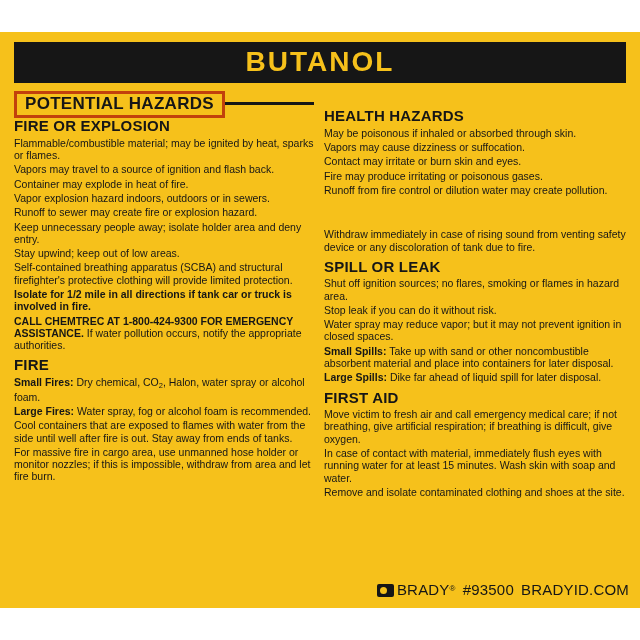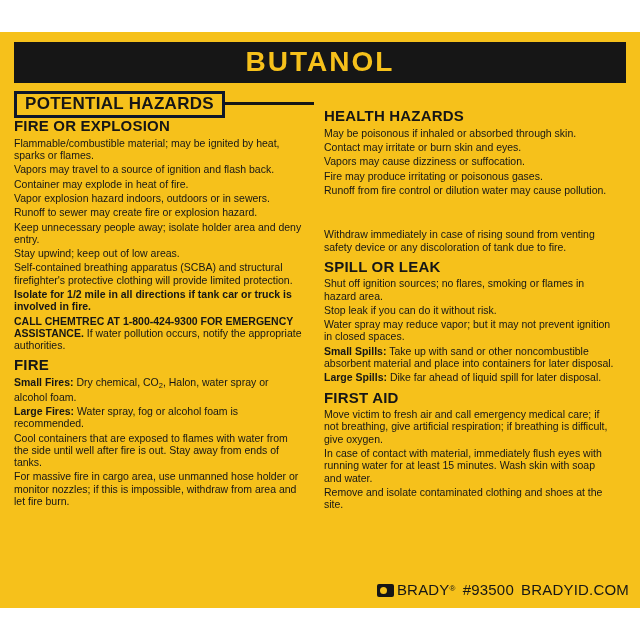--- a/index.html
+++ b/index.html
@@ -66,21 +66,21 @@
     left: 0;
     right: 0;
     top: 11px;
     height: 3px;
     background: #161616;
   }
   .banner .label {
     position: relative;
     display: inline-block;
     background: #f6c11b;
-    border: 3px solid #0f172a;
+    border: 3px solid #c2410c;
     padding: 1px 8px 2px 8px;
     font-size: 17px;
     font-weight: bold;
     color: #161616;
     line-height: 1.05;
     letter-spacing: 0.3px;
   }
   .banner.big .label {
     font-size: 21px;
     padding: 1px 9px 3px 9px;
@@ -98,21 +98,21 @@
     color: #161616;
     letter-spacing: 0.2px;
     line-height: 1.1;
   }
   h2.sec.first {
     margin-top: 3px;
   }
   p.body {
     font-size: 10.5px;
     line-height: 1.17;
-    margin: 0 12px 2px 0;
+    margin: 0 0 2px 0;
     color: #161616;
   }
   p.body.bold {
     font-weight: bold;
   }
   p.body b {
     font-weight: bold;
   }
   .footer {
     position: absolute;
@@ -192,24 +192,24 @@
       <p class="body"><b>Small Fires:</b><span> Dry chemical, CO<sub>2</sub>, Halon, water spray or alcohol foam.</span></p>
       <p class="body"><b>Large Fires:</b><span> Water spray, fog or alcohol foam is recommended.</span></p>
       <p class="body">Cool containers that are exposed to flames with water from the side until well after fire is out. Stay away from ends of tanks.</p>
       <p class="body">For massive fire in cargo area, use unmanned hose holder or monitor nozzles; if this is impossible, withdraw from area and let fire burn.</p>
     </div>
 
     <div class="col col-right">
 
       <h2 class="sec first">HEALTH HAZARDS</h2>
       <p class="body">May be poisonous if inhaled or absorbed through skin.</p>
+      <p class="body">Vapors may cause dizziness or suffocation.</p>
       <p class="body">Contact may irritate or burn skin and eyes.</p>
-      <p class="body">Vapors may cause dizziness or suffocation.</p>
       <p class="body">Fire may produce irritating or poisonous gases.</p>
-      <p class="body">Runoff from fire control or dilution water may cause pollution.</p>
+      <p class="body">Runoff from fire control or dilution water may create pollution.</p>
 
       <div style="height:30px"></div>
 
       <p class="body">Withdraw immediately in case of rising sound from venting safety device or any discoloration of tank due to fire.</p>
 
       <h2 class="sec">SPILL OR LEAK</h2>
       <p class="body">Shut off ignition sources; no flares, smoking or flames in hazard area.</p>
       <p class="body">Stop leak if you can do it without risk.</p>
       <p class="body">Water spray may reduce vapor; but it may not prevent ignition in closed spaces.</p>
       <p class="body"><b>Small Spills:</b><span> Take up with sand or other noncombustible absorbent material and place into containers for later disposal.</span></p>

